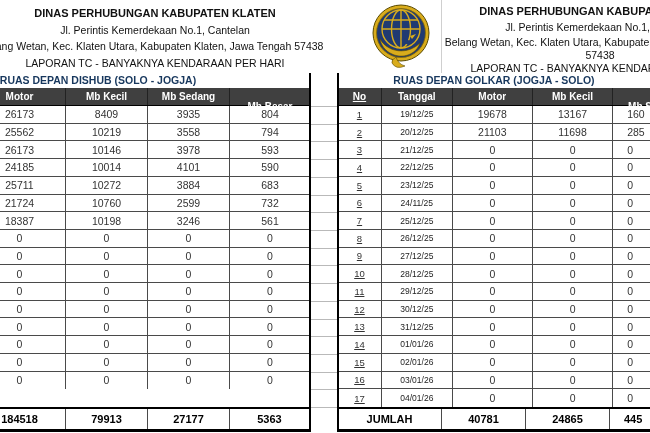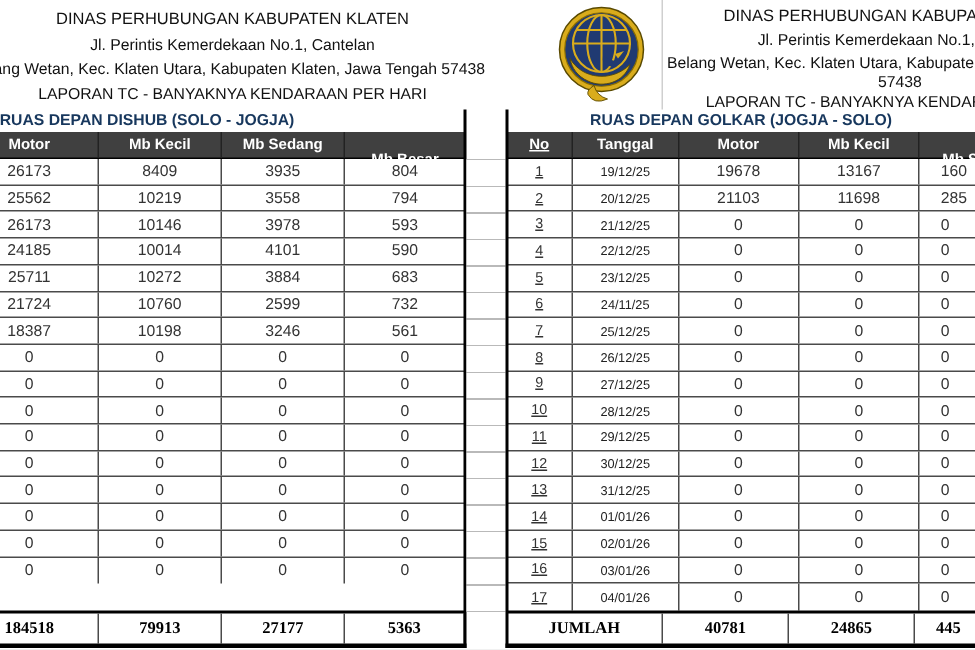--- a/index.html
+++ b/index.html
@@ -4,21 +4,21 @@
 <style>
   html,body{margin:0;padding:0;background:#e8e8e8;}
   .screen{
     position:relative;width:650px;height:433px;background:#ffffff;
     overflow:hidden;font-family:"Liberation Sans","DejaVu Sans",sans-serif;
     color:#1a1a1a;
   }
   .abs{position:absolute;}
   
   .orgline{position:absolute;text-align:center;font-size:10.5px;color:#111;white-space:nowrap;line-height:13px;}
-  .orgline.bold{font-weight:normal;font-size:11px;}
+  .orgline.bold{font-weight:bold;font-size:11px;}
   
   .band{position:absolute;height:15px;border-top:1px solid #000;border-bottom:1px solid #000;box-sizing:border-box;}
   .band-blue{left:0;top:73;width:310;background:#22ACE2;}
   .band-yellow{left:338;top:73;width:312;background:#FFFF00;}
   .band-text{position:absolute;top:74px;height:13px;line-height:13px;font-size:10.5px;font-weight:bold;
              color:#17375D;text-align:center;white-space:nowrap;}
   
   .headrow{position:absolute;top:88px;height:18px;display:flex;background:#404040;
            border-bottom:1px solid #000;box-sizing:border-box;}
   .headrow .hc{display:flex;align-items:center;justify-content:center;box-sizing:border-box;
@@ -36,21 +36,21 @@
   .lc2{width:82px;}
   .lc3{width:80px;border-right:none;}
   
   .rc0{width:46px;font-size:9.5px;text-decoration:underline;}
   .rc1{width:74px;font-size:8.5px;color:#222;}
   .rc2{width:84px;}
   .rc3{width:84px;}
   .rc4{width:84px;border-right:none;justify-content:flex-start;padding-left:14px;}
   
   .totalrow{position:absolute;top:407px;height:22px;display:flex;border-top:2px solid #000;box-sizing:border-box;}
-  .totalrow .cell{font-weight:bold;color:#000;font-size:11px;border-right:1px solid #4a4a4a;font-family:Liberation Serif, serif;}
+  .totalrow .cell{font-weight:bold;color:#000;font-size:11px;border-right:1px solid #4a4a4a;}
   .merged{width:104px;border-right:1px solid #4a4a4a;font-size:10.5px;}
   
   .vborder{position:absolute;width:2px;background:#000;}
   .hborder{position:absolute;height:3px;background:#000;}
   .gapgrid{position:absolute;left:311px;top:106px;width:26px;height:302px;
            background:repeating-linear-gradient(to bottom,#b9b9b9 0,#b9b9b9 1px,#ffffff 1px,#ffffff 17.71px);}
   .faintline{position:absolute;width:1px;background:#cfcfcf;}
   .logo{position:absolute;left:372px;top:3px;}
 </style>
 </head>

